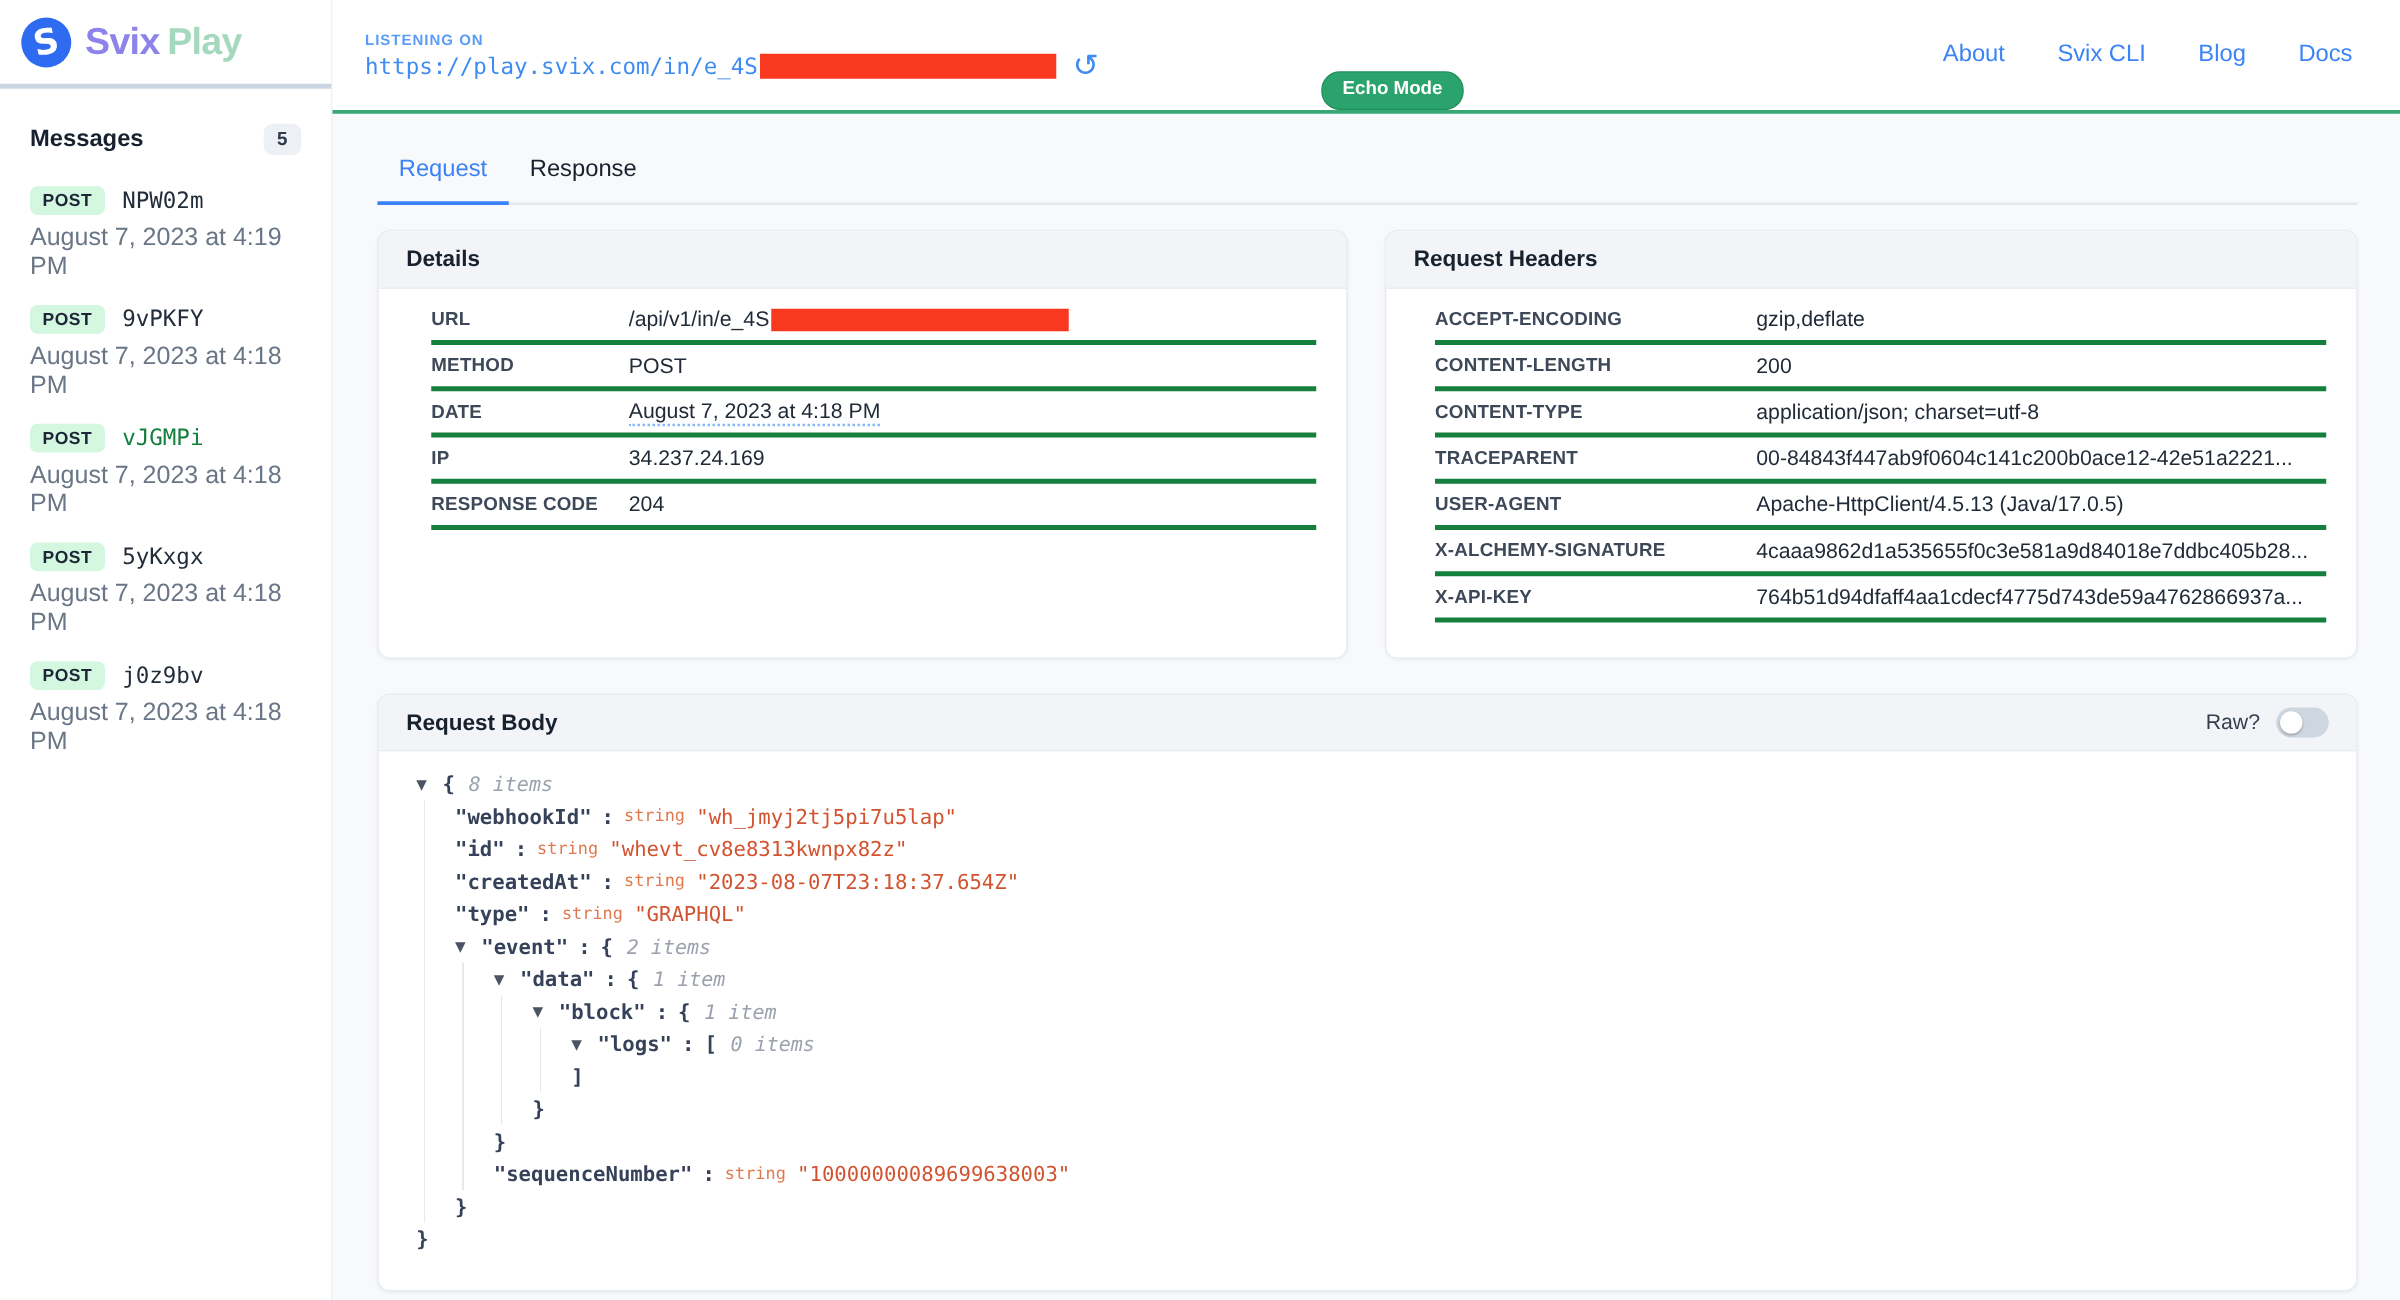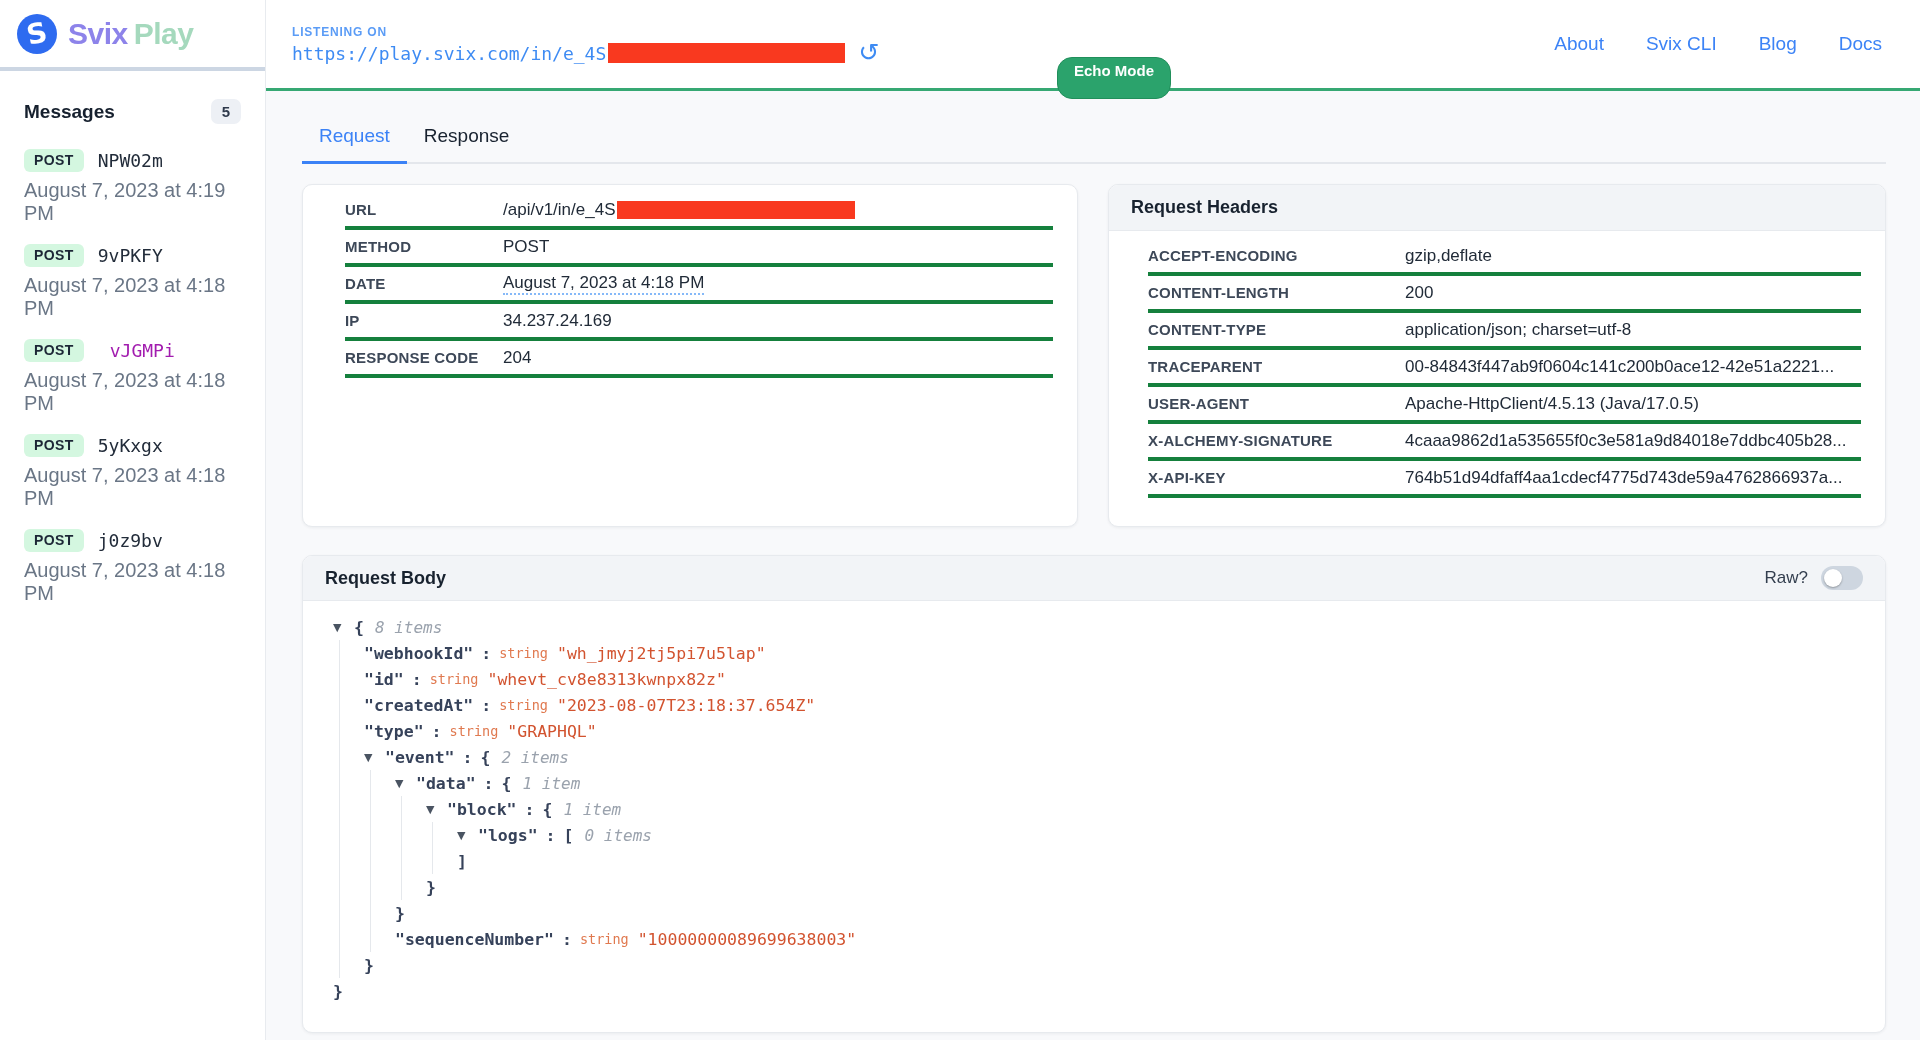--- a/index.html
+++ b/index.html
@@ -13,36 +13,36 @@
   .brand-name { font-size:30px; font-weight:700; letter-spacing:-0.5px; }
   .brand-svix { color:#8d83ea; }
   .brand-play { color:#a5d9bd; margin-left:6px; }
   .msg-head { display:flex; align-items:center; justify-content:space-between; padding:28px 24px 16px 24px; }
   .msg-title { font-size:19px; font-weight:700; color:#16202e; }
   .msg-count { background:#edf0f5; color:#2f3a4c; font-size:15px; font-weight:600; padding:4px 11px; border-radius:7px; }
   .msg-item { padding:9px 24px 10px 24px; cursor:pointer; }
   .msg-row { display:flex; align-items:center; gap:14px; }
   .pill { background:#d4f7e0; color:#1c2636; font-size:14px; font-weight:700; padding:3px 10px 4px 10px; border-radius:6px; letter-spacing:0.4px; }
   .msg-id { font-family:"DejaVu Sans Mono", monospace; font-size:18px; color:#222c3a; }
-  .msg-item.selected .msg-id { color:#a21caf;margin-left:12px; }
+  .msg-item.selected .msg-id { color:#15803d; }
   .msg-date { font-size:20px; color:#6a7686; margin-top:7px; }
 
   
   #main { flex:1; min-width:0; display:flex; flex-direction:column; background:#f8f9fb; position:relative; }
   .topbar { height:91px; flex-shrink:0; background:#fff; border-bottom:3px solid #36a873; display:flex; align-items:center; justify-content:space-between; padding:0 38px 0 26px; }
   .listen-label { font-size:12px; font-weight:700; color:#5b9cf6; letter-spacing:0.8px; }
   .listen-url-row { display:flex; align-items:center; margin-top:4px; }
   .listen-url { font-family:"DejaVu Sans Mono", monospace; font-size:18px; color:#3e8bf3; }
   .redact { display:inline-block; background:#f9391f; }
   .redact.top { width:237px; height:20px; margin-left:2px; }
   .refresh { font-size:25px; color:#3e8bf3; margin-left:13px; line-height:20px; cursor:pointer; font-family:"DejaVu Sans", sans-serif; }
   .nav { display:flex; gap:42px; }
   .nav-link { font-size:19px; color:#3c83f6; cursor:pointer; }
 
-  .echo { position:absolute; top:57px; left:791px; background:#2ba36c; border:1px solid #218f5b; color:#fff; font-size:15px; font-weight:700; padding:4px 16px 19px 16px; border-radius:15px; z-index:4; }
+  .echo { position:absolute; top:57px; left:791px; background:#2ba36c; border:1px solid #218f5b; color:#fff; font-size:15px; font-weight:700; padding:4px 16px 8px 16px; border-radius:15px; z-index:4; }
 
   .content { flex:1; padding:26px 34px 0 36px; }
   .tabs { display:flex; border-bottom:2px solid #e4e7ec; }
   .tab { font-size:19px; padding:8px 17px 14px 17px; color:#18222f; cursor:pointer; }
   .tab.active { color:#3b82f6; border-bottom:3px solid #3b82f6; margin-bottom:-2px; }
 
   .cards { display:flex; gap:30px; margin-top:20px; }
   .card { background:#fff; border:1px solid #e7eaee; border-radius:10px; box-shadow:0 1px 3px rgba(20,30,50,0.06); overflow:hidden; }
   .card-head { background:#f2f4f7; border-bottom:1px solid #e7eaee; padding:12px 22px; font-size:18px; font-weight:700; color:#18222f; }
   #details-card { width:776px; height:343px; flex-shrink:0; }
@@ -154,20 +154,21 @@
   <div class="echo">Echo Mode</div>
 
   <div class="content">
     <div class="tabs" id="tabs">
         <div class="tab active">Request</div>
         <div class="tab">Response</div>
       </div>
 
     <div class="cards">
       <div class="card" id="details-card">
+        <div class="card-head">Details</div>
         <div class="card-body" id="details-rows">
             <div class="drow">
               <span class="lbl">URL</span>
               <span class="val">
                 <span>/api/v1/in/e_4S</span>
                 <span class="redact row"></span>
               </span>
             </div>
             <div class="drow">
               <span class="lbl">METHOD</span>

